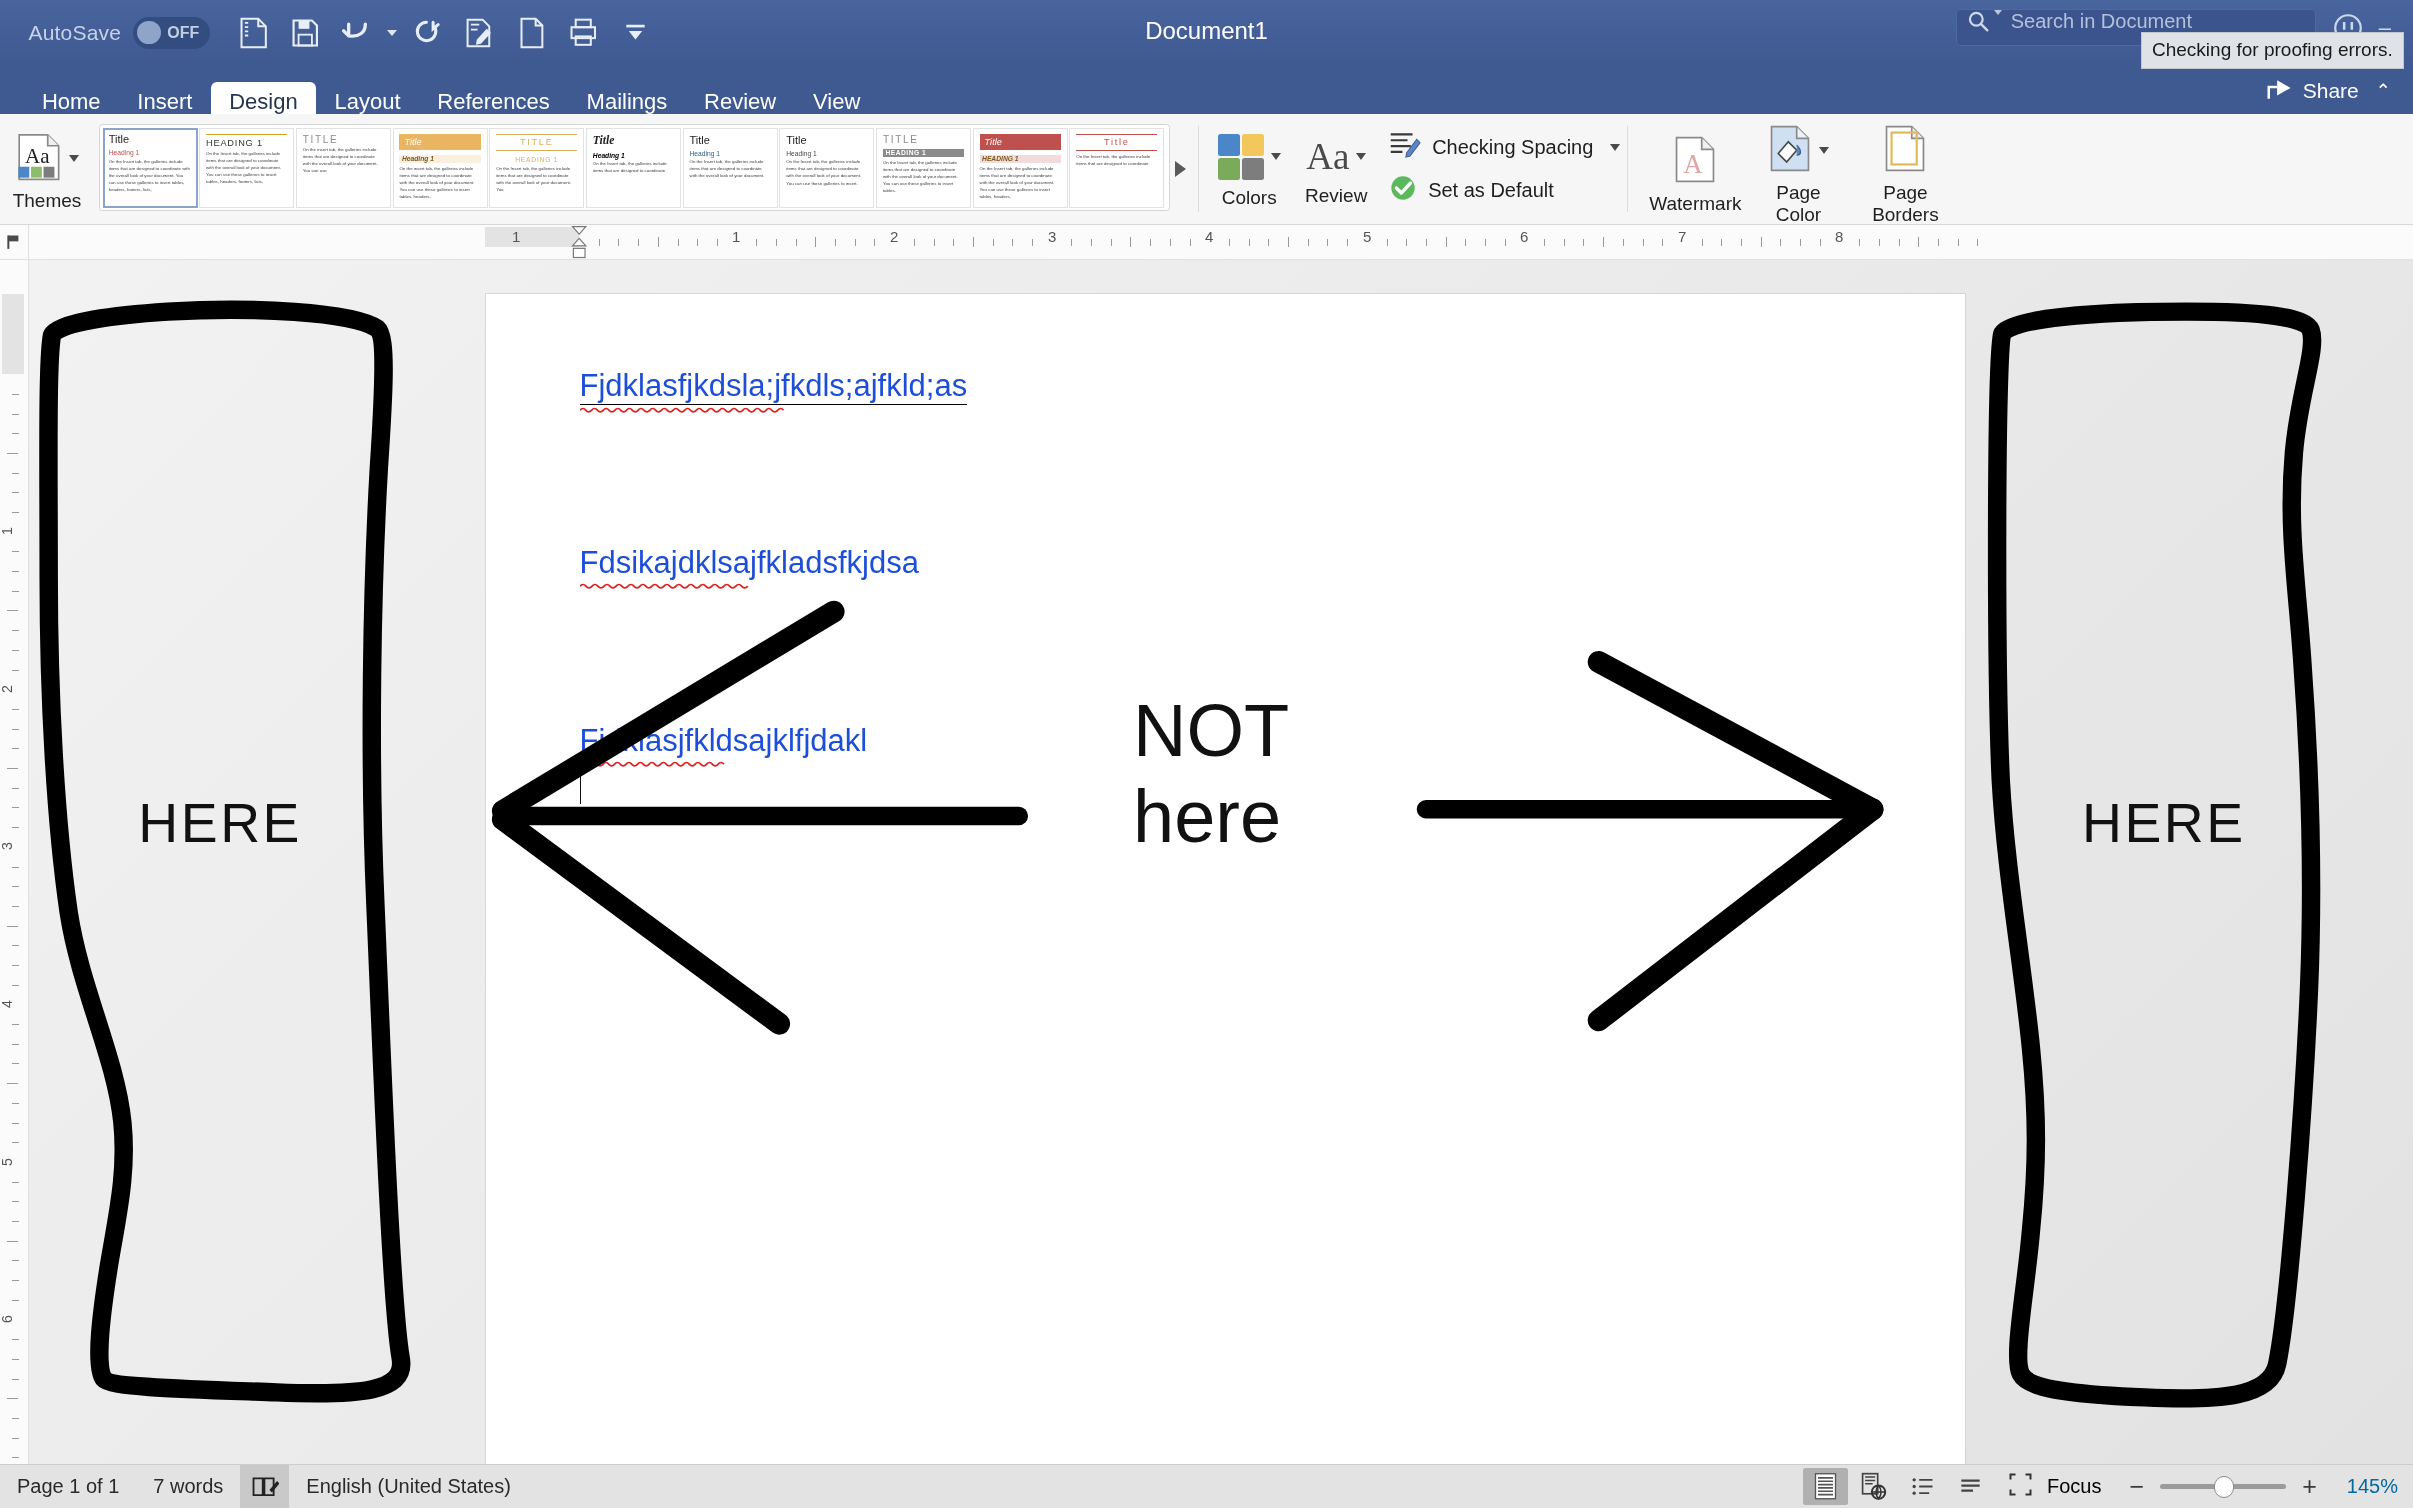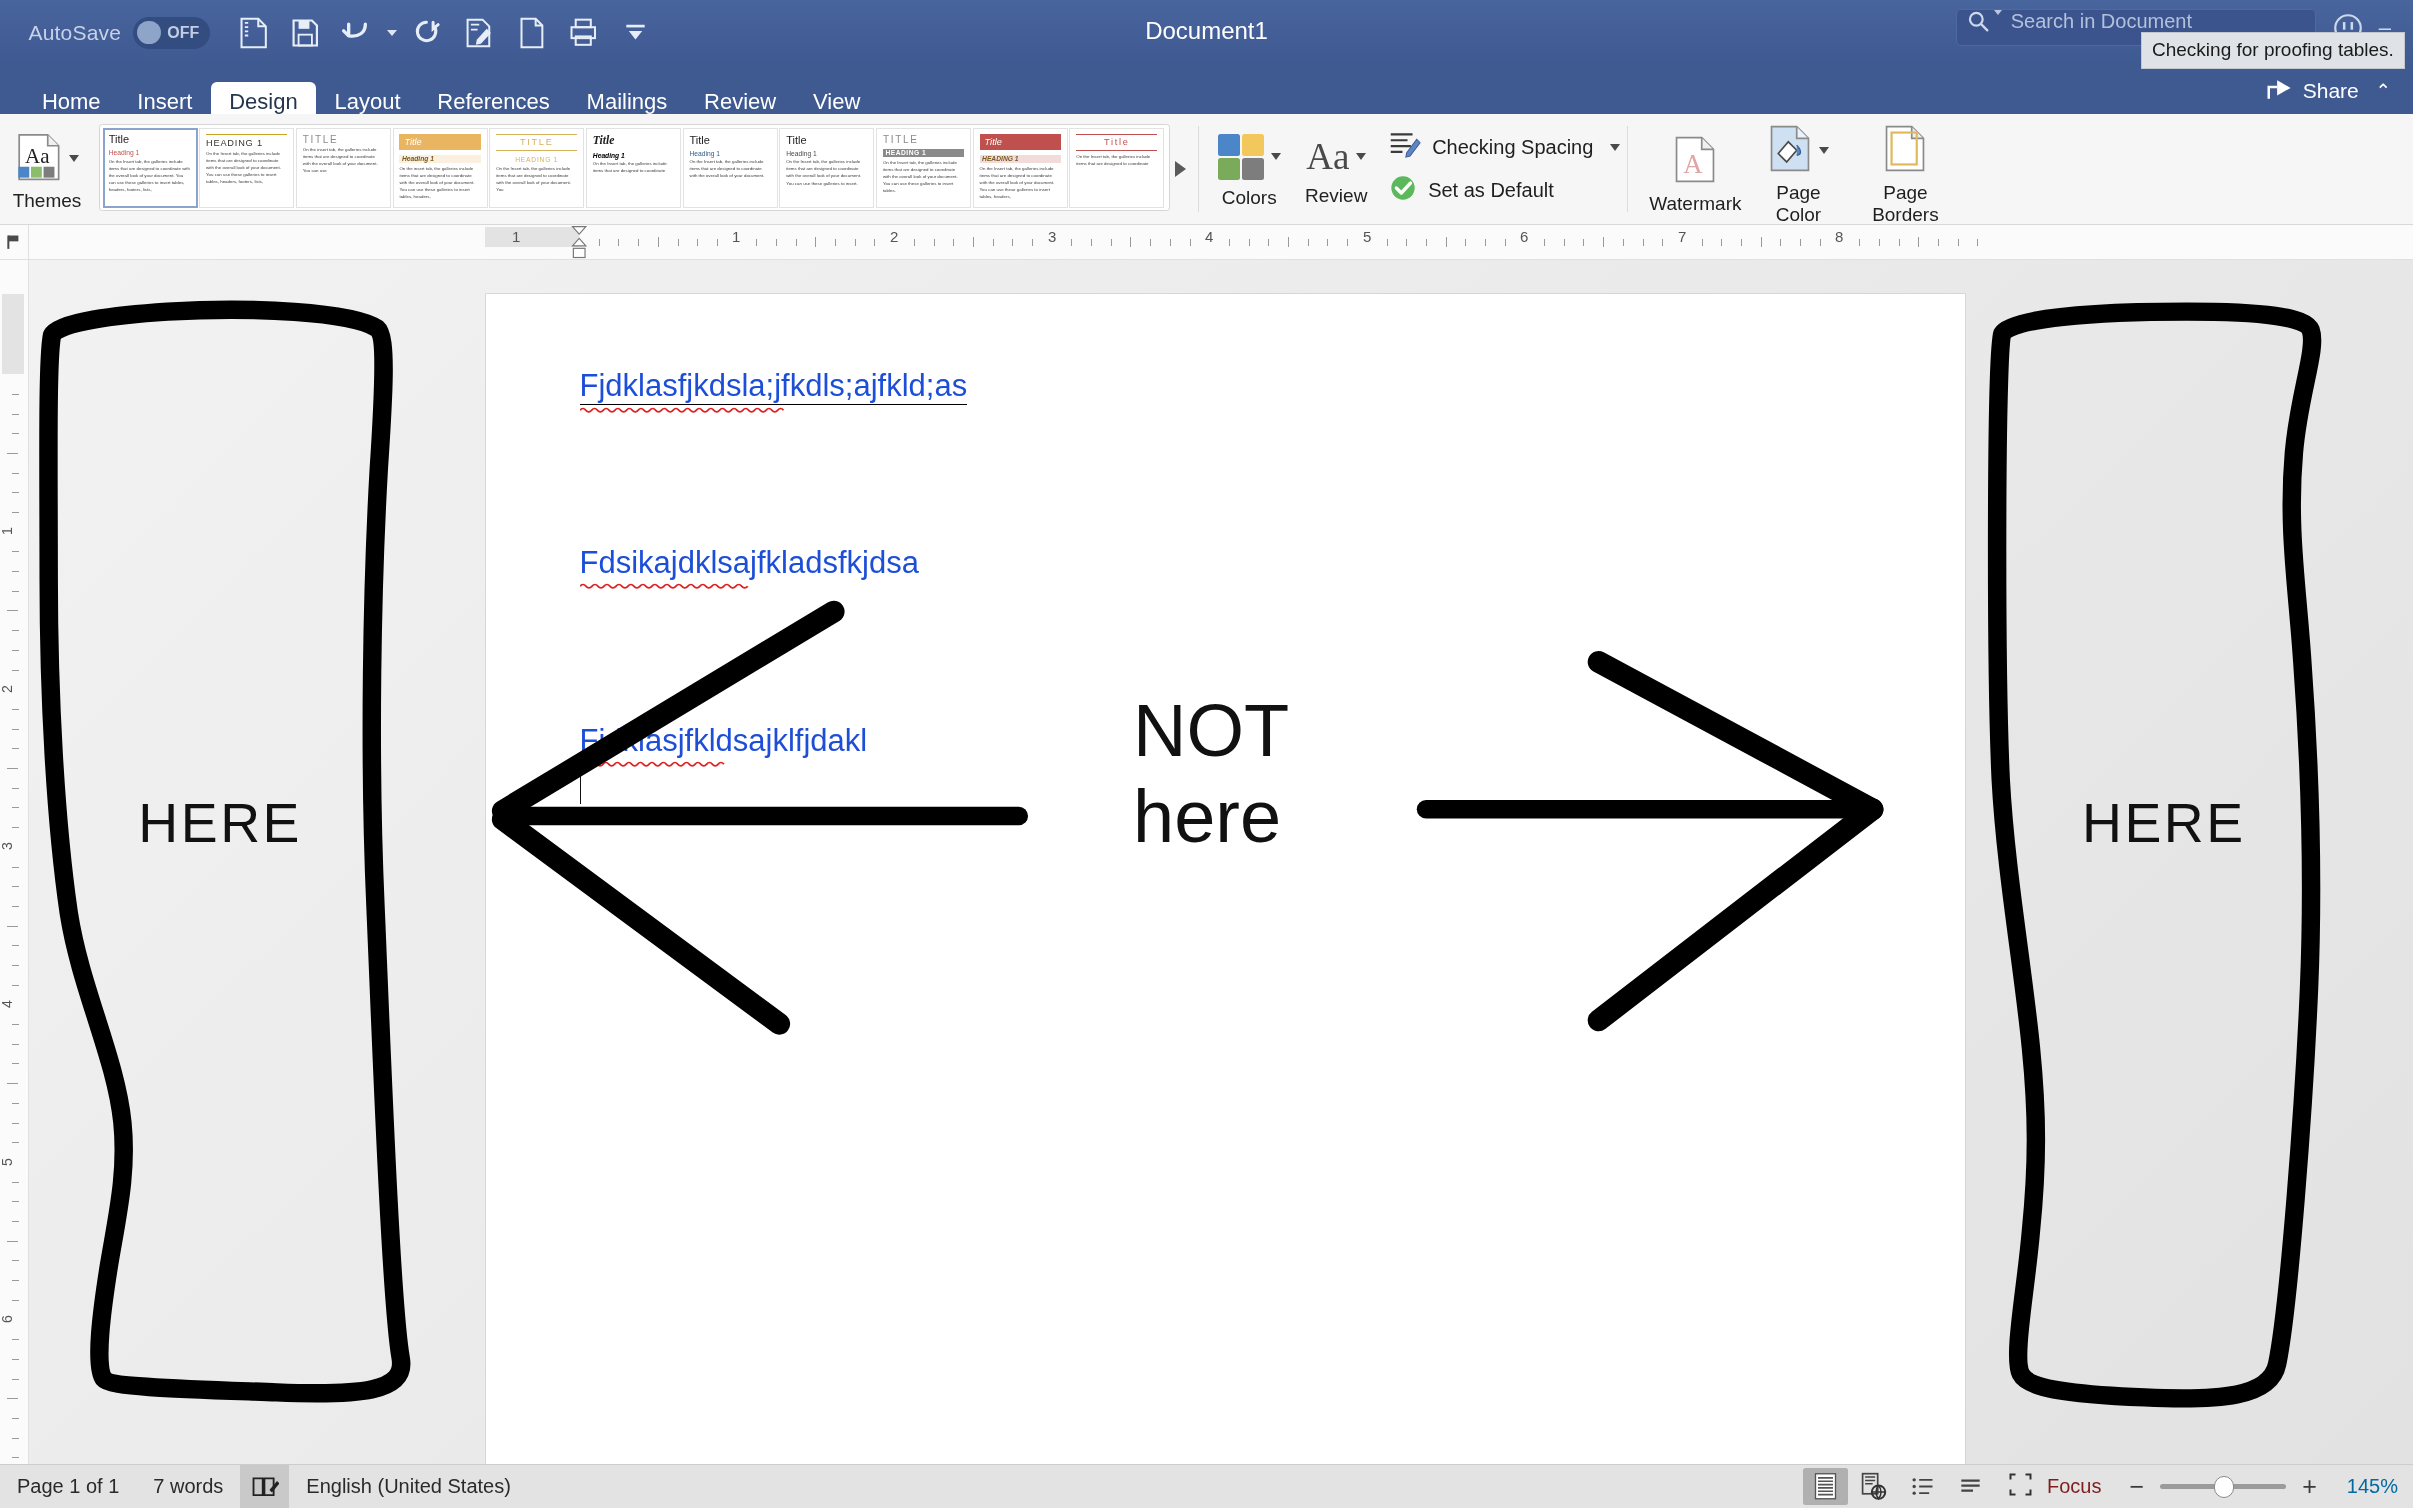--- a/index.html
+++ b/index.html
@@ -221,21 +221,21 @@
   }
   .sb-left { display: flex; align-items: center; height: 44px; }
   .sb-item { font-size: 20px; color: #2a2a2a; padding: 0 17px; }
   .sb-iconbtn {
     width: 49px; height: 44px; display:flex; align-items:center; justify-content:center;
   }
   .sb-iconbtn.shaded { background: #c9c9c9; }
   .sb-right { display: flex; align-items: center; height: 44px; padding-right: 15px; gap: 3.4px; }
   .vbtn { width: 45px; height: 37px; display:flex; align-items:center; justify-content:center; border-radius:2.5px;}
   .vbtn.active { background: #b0b0b0; }
-  .focus-btn { display:flex; align-items:center; gap:14px; font-size:20px; color:#7f1d1d; padding: 0 11.7px;}
+  .focus-btn { display:flex; align-items:center; gap:14px; font-size:20px; color:#000000; padding: 0 11.7px;}
   .zoom-slider { display:flex; align-items:center; gap: 11.7px; padding-left: 8.4px; }
   .zoom-track { width: 126px; height: 5.9px; background: #9b9b9b; border-radius: 3.4px; position: relative; }
   .zoom-knob { position:absolute; left: 54px; top: -7.5px; width: 20px; height: 22px; background:#fff; border:0.8px solid #8a8a8a; border-radius: 10px;}
   .zoom-pct { font-size: 20px; color:#0369a1; min-width: 65px; text-align:right; padding-left:10px;}
   .plusminus { font-size: 25px; color:#3a3a3a; width: 23.5px; text-align:center; }
 </style>
 </head>
 <body>
 
 <div class="app">
@@ -319,21 +319,21 @@
         <svg width="34" height="34" viewBox="0 0 40 40">
             <circle cx="20" cy="20" r="15" fill="none" stroke="#ccd8ec" stroke-width="2.6"></circle>
             <rect x="14" y="13" width="3" height="9" fill="#ccd8ec"></rect>
             <rect x="23" y="13" width="3" height="9" fill="#ccd8ec"></rect>
           </svg>
       </div>
       <span class="winminus">–</span>
     </div>
   </div>
 
-  <div class="tooltip">Checking for proofing tables.</div>
+  <div class="tooltip">Checking for proofing errors.</div>
 
   <div class="tabbar">
     <div class="tabs">
       <div class="tab">Home</div>
       <div class="tab">Insert</div>
       <div class="tab active">Design</div>
       <div class="tab">Layout</div>
       <div class="tab">References</div>
       <div class="tab">Mailings</div>
       <div class="tab">Review</div>

